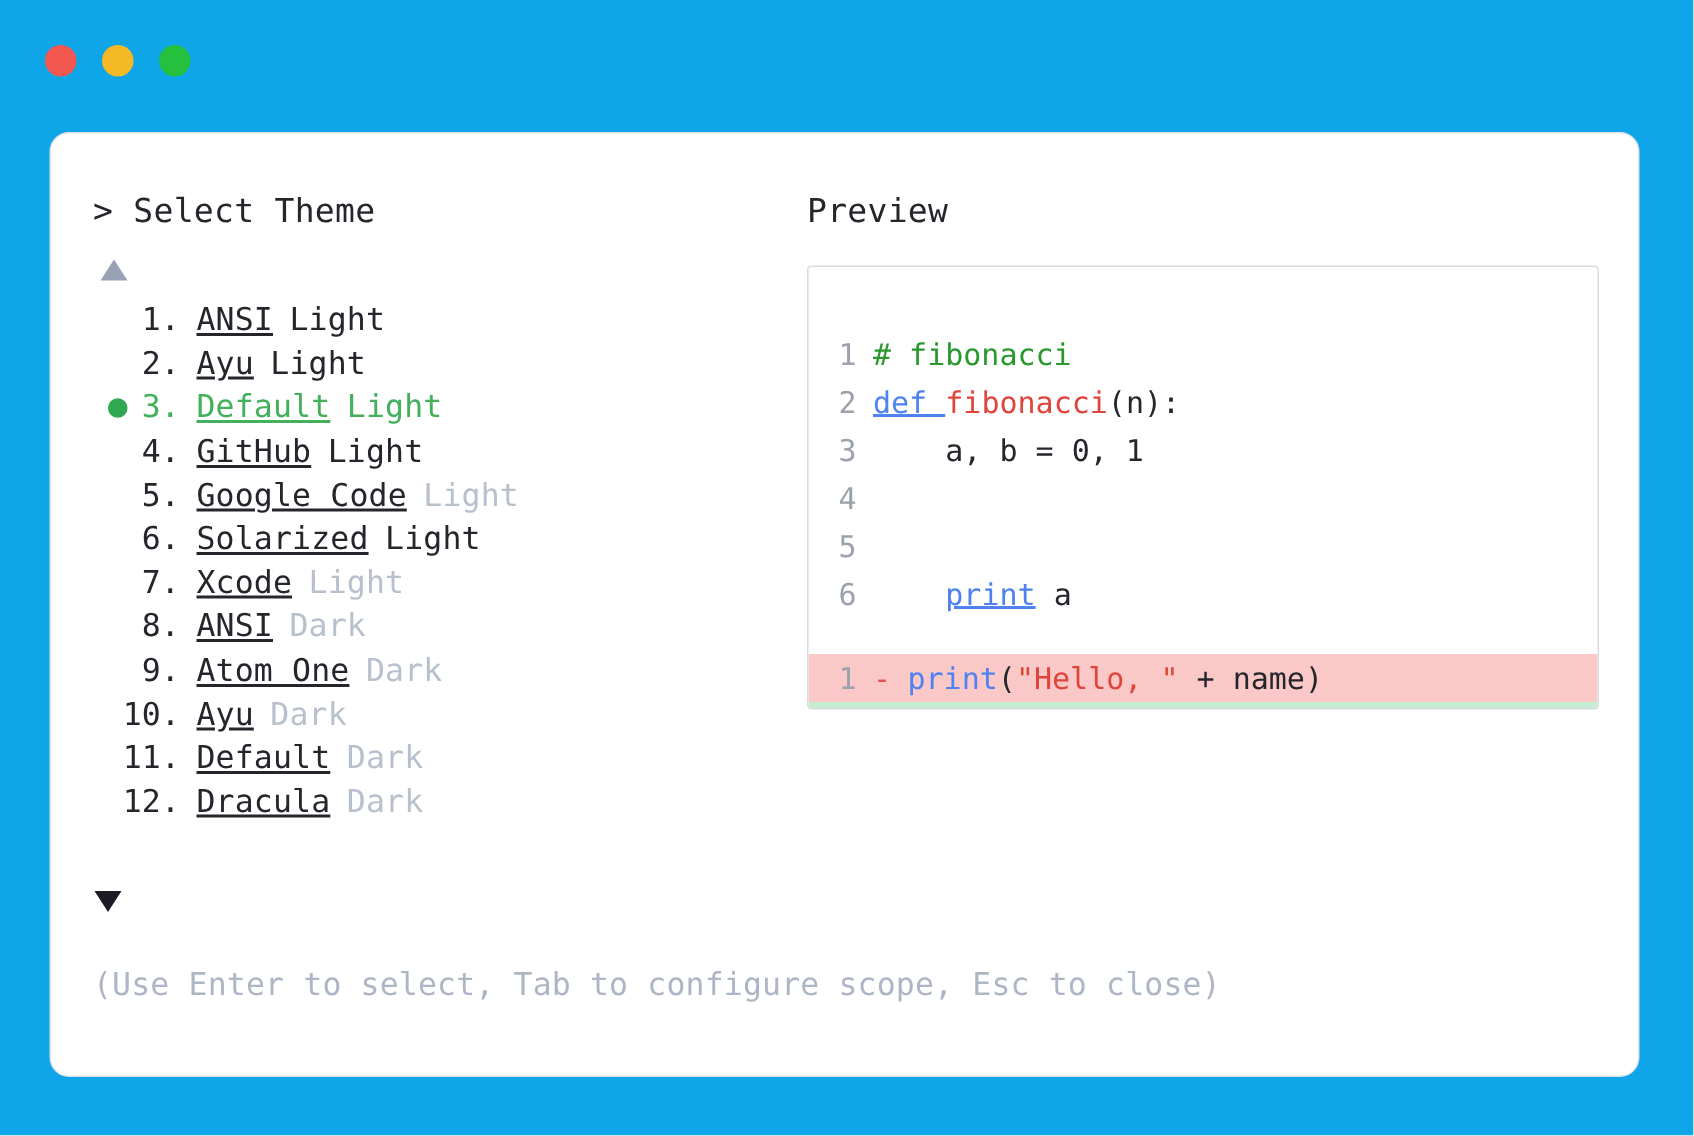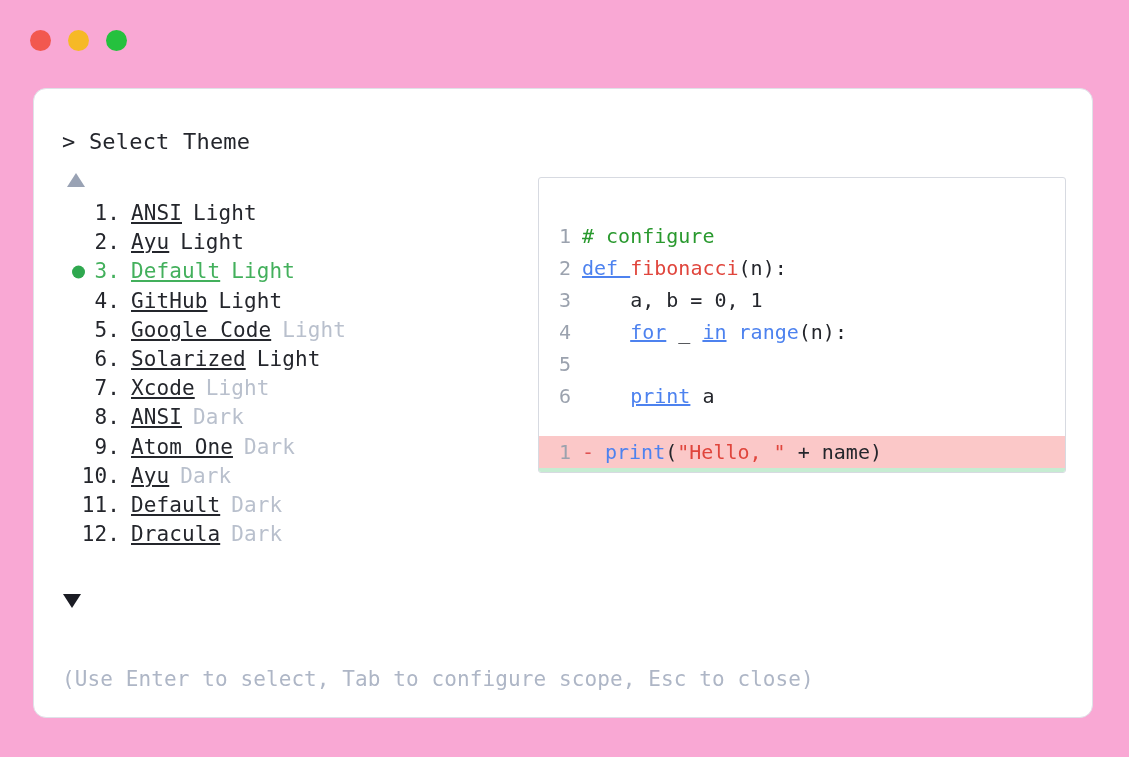--- a/index.html
+++ b/index.html
@@ -13,21 +13,21 @@
     overflow: hidden;
   }
   body {
     font-family: "DejaVu Sans Mono", "Liberation Mono", monospace;
   }
 
   .window {
     position: relative;
     width: 1129px;
     height: 757px;
-    background: #f9a8d4;
+    background: #0ea5e9;
   }
 
   
   .titlebar {
     position: absolute;
     left: 30px;
     top: 30px;
     display: flex;
     align-items: center;
     gap: 17px;
@@ -157,21 +157,21 @@
   .tvariant { margin-left: 11px; }
   .theme-item.selected .idx,
   .theme-item.selected .tname,
   .theme-item.selected .tvariant { color: #43b05c; }
   .tvariant.muted { color: #b9c0cd; }
 
   
   .hint {
     position: absolute;
     left: 28px;
-    top: 576px;
+    top: 553px;
     font-size: 21px;
     line-height: 29px;
     color: #aeb6c6;
     white-space: pre;
     letter-spacing: 0.1px;
   }
 
   
   .preview-box {
     position: absolute;
@@ -257,27 +257,30 @@
           <li class="theme-item"><span class="marker"></span><span class="idx">7.</span><span class="tname">Xcode</span><span class="tvariant muted">Light</span></li>
           <li class="theme-item"><span class="marker"></span><span class="idx">8.</span><span class="tname">ANSI</span><span class="tvariant muted">Dark</span></li>
           <li class="theme-item"><span class="marker"></span><span class="idx">9.</span><span class="tname">Atom One</span><span class="tvariant muted">Dark</span></li>
           <li class="theme-item"><span class="marker"></span><span class="idx">10.</span><span class="tname">Ayu</span><span class="tvariant muted">Dark</span></li>
           <li class="theme-item"><span class="marker"></span><span class="idx">11.</span><span class="tname">Default</span><span class="tvariant muted">Dark</span></li>
           <li class="theme-item"><span class="marker"></span><span class="idx">12.</span><span class="tname">Dracula</span><span class="tvariant muted">Dark</span></li>
         </ul>
 
       <div class="hint">(Use Enter to select, Tab to configure scope, Esc to close)</div>
 
+      <div class="right-col">
+        <div class="panel-label">Preview</div>
+      </div>
 
       <div class="preview-box">
         <div class="code" id="code-block">
-            <div class="cline"><span class="lno">1</span><span class="ctext"><span class="tok-comment"># configure</span></span></div>
+            <div class="cline"><span class="lno">1</span><span class="ctext"><span class="tok-comment"># fibonacci</span></span></div>
             <div class="cline"><span class="lno">2</span><span class="ctext"><span class="tok-kw">def </span><span class="tok-fn">fibonacci</span><span class="tok-plain">(n):</span></span></div>
             <div class="cline"><span class="lno">3</span><span class="ctext"><span class="tok-plain">    a, b = 0, 1</span></span></div>
-            <div class="cline"><span class="lno">4</span><span class="ctext"><span class="tok-plain">    </span><span class="tok-kw">for</span><span class="tok-plain"> _ </span><span class="tok-kw">in</span><span class="tok-plain"> </span><span class="tok-builtin">range</span><span class="tok-plain">(n):</span></span></div>
+            <div class="cline"><span class="lno">4</span></div>
             <div class="cline"><span class="lno">5</span></div>
             <div class="cline"><span class="lno">6</span><span class="ctext"><span class="tok-plain">    </span><span class="tok-kw">print</span><span class="tok-plain"> a</span></span></div>
             <div class="blank-line"></div>
             <div class="cline diff diff-del"><span class="lno">1</span><span class="dsign del">-</span><span class="ctext"><span class="tok-builtin">print</span><span class="tok-plain">(</span><span class="tok-str">"Hello, "</span><span class="tok-plain"> + name)</span></span></div>
             <div class="cline diff diff-add"><span class="lno">1</span><span class="dsign add">+</span><span class="ctext"><span class="tok-builtin">print</span><span class="tok-plain">(</span><span class="tok-str">f"Hello, {name}!"</span><span class="tok-plain">)</span></span></div>
           </div>
       </div>
 
     </div>
   </div>

